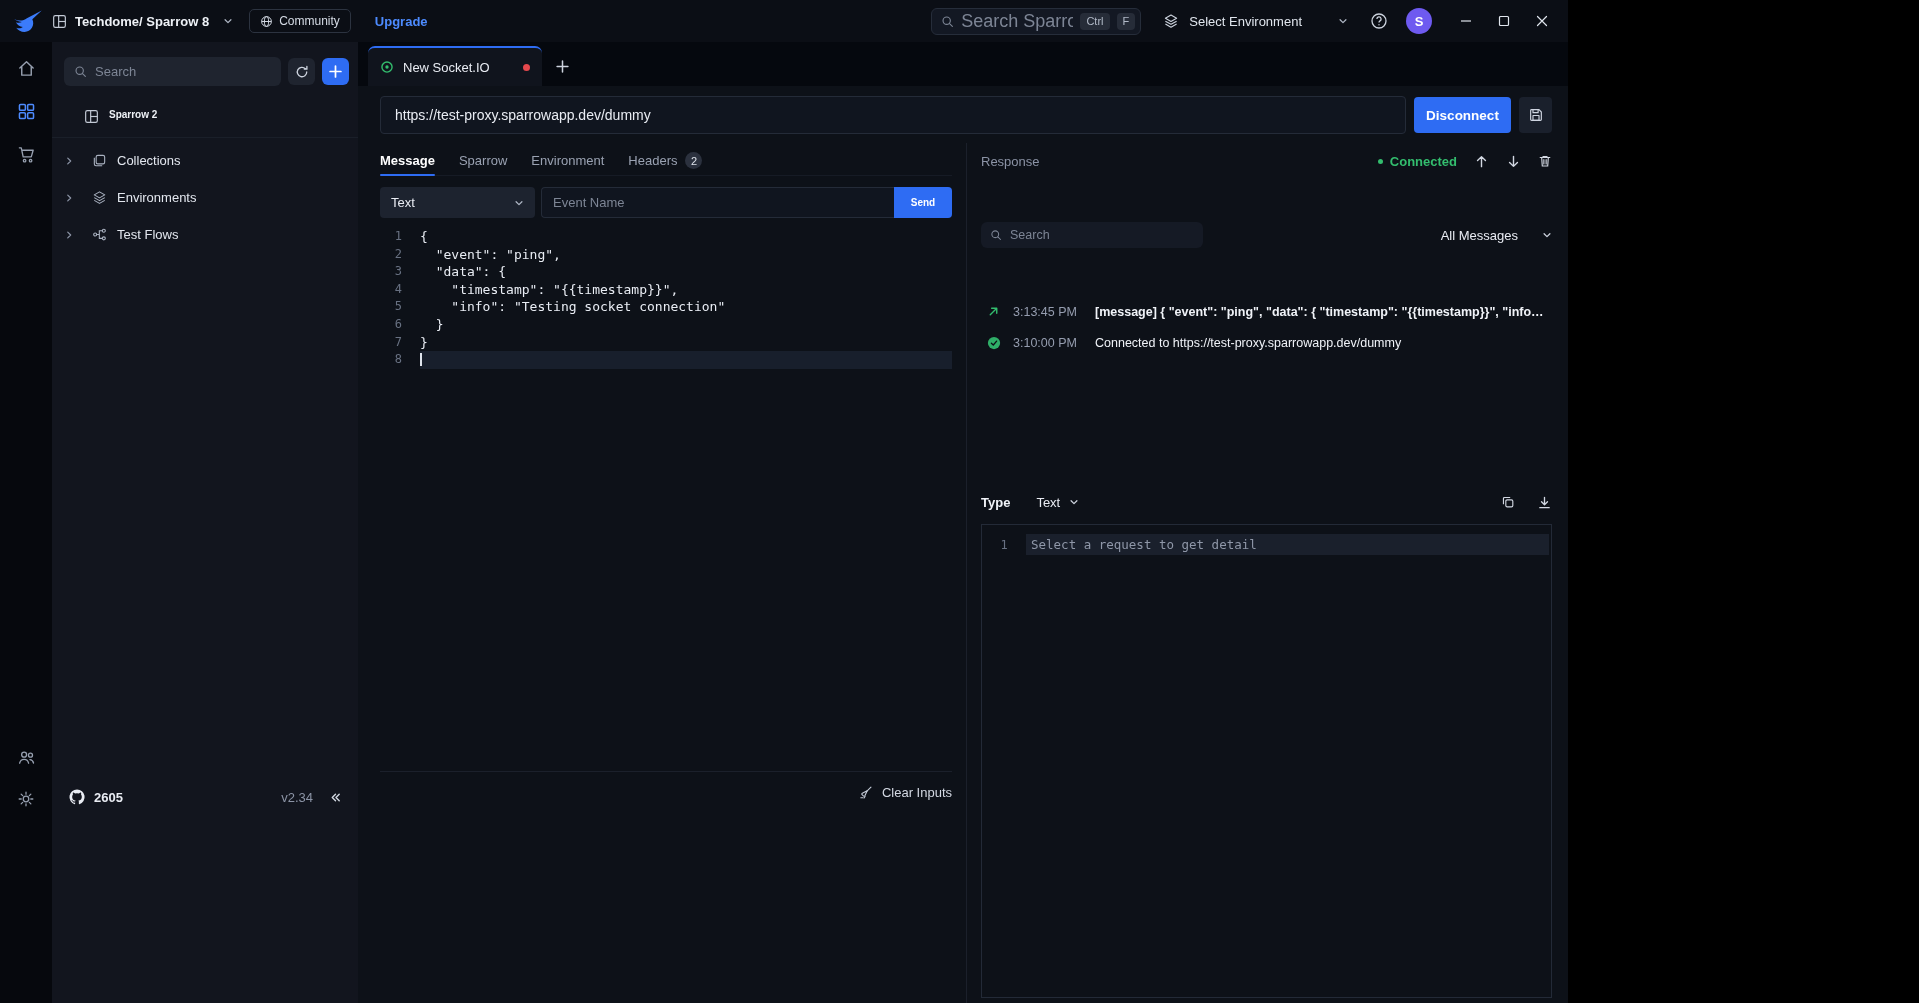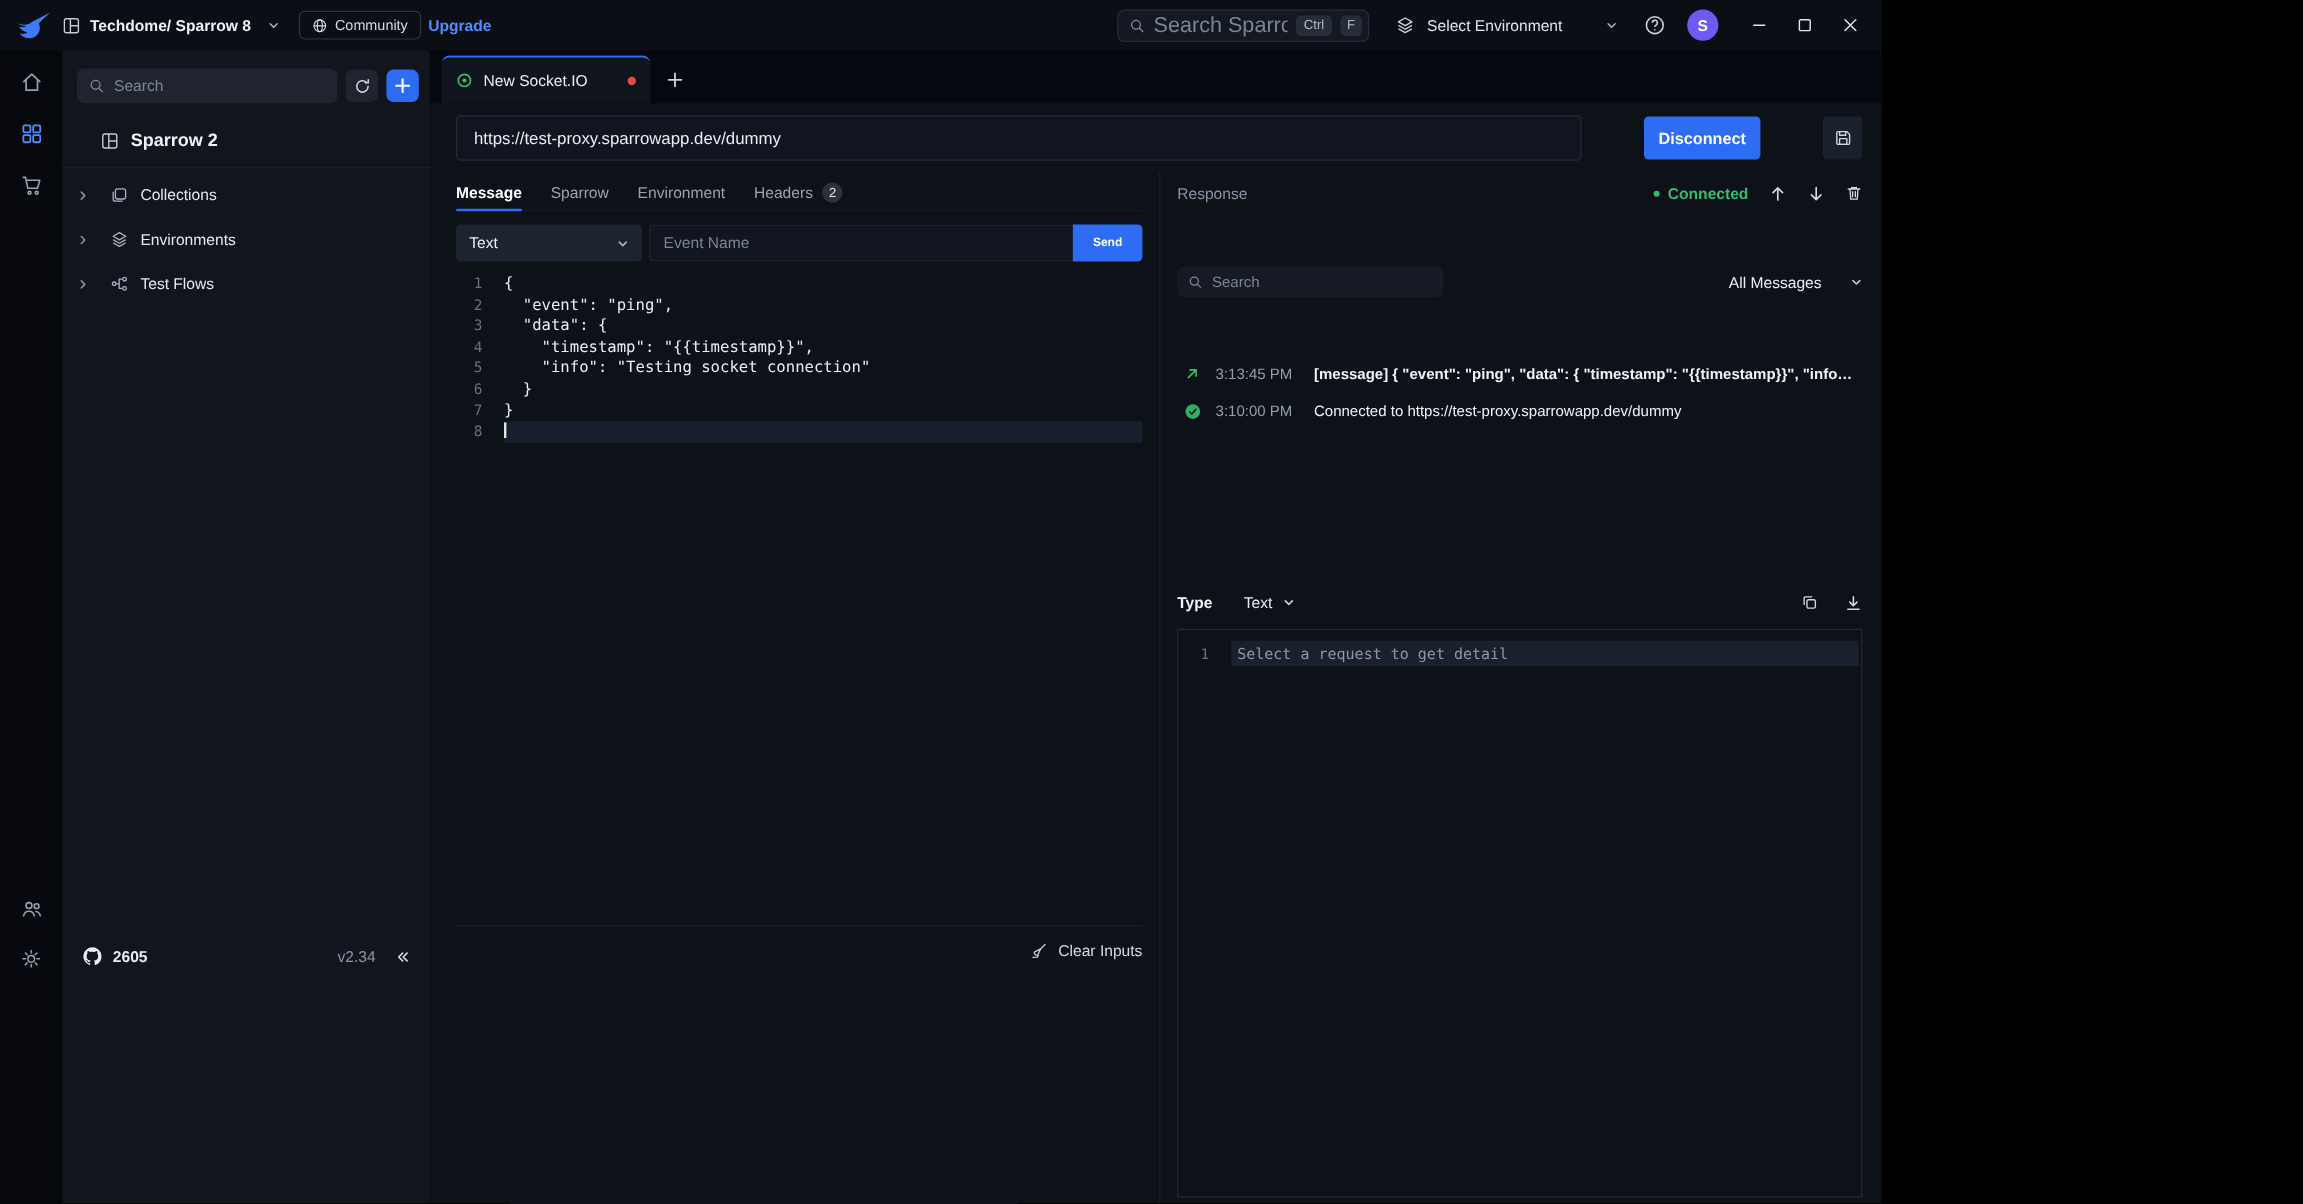--- a/index.html
+++ b/index.html
@@ -7,21 +7,21 @@
   svg{display:block;}
   input{font-family:"Liberation Sans",sans-serif;}
   .app{position:relative;width:1568px;height:1003px;background:#0d1118;overflow:hidden;}
 
   
   .topbar{height:42px;background:#0b0e15;display:flex;align-items:center;padding:0 12px 0 10px;}
   .logo{width:36px;display:flex;align-items:center;justify-content:center;flex:none;}
   .ws-switcher{display:flex;align-items:center;gap:8px;padding:4px 6px;font-size:13px;font-weight:700;color:#eef1f6;}
   .ws-switcher .chev{margin-left:6px;color:#aeb6c4;}
   .pill{display:flex;align-items:center;gap:6px;border:1px solid #2c3340;border-radius:5px;padding:4px 10px;font-size:12px;color:#d5dbe5;margin-left:10px;}
-  .upgrade{color:#4d8bff;font-size:13px;font-weight:600;margin-left:6px;}
+  .upgrade{color:#4d8bff;font-size:13px;font-weight:600;margin-left:24px;}
   .tb-spacer{flex:1;}
   .tb-search{width:210px;height:27px;background:#131823;border:1px solid #262d3a;border-radius:6px;display:flex;align-items:center;gap:7px;padding:0 5px 0 9px;color:#7d8595;}
   .tb-search input{flex:1;min-width:0;background:none;border:none;outline:none;color:#e8ebf2;font-size:18px;}
   .tb-search input::placeholder{color:#7d8595;}
   .kbd{background:#262c38;border-radius:4px;color:#b2bac8;font-size:11px;padding:3px 6px;line-height:1;flex:none;}
   .env-select{display:flex;align-items:center;gap:10px;margin-left:16px;font-size:13px;color:#e0e5ed;padding:4px 6px;}
   .env-select .chev{margin-left:26px;color:#aeb6c4;}
   .help-btn{margin-left:16px;color:#cdd3de;display:flex;}
   .avatar{width:26px;height:26px;border-radius:50%;background:#6e5af0;color:#fff;font-size:13px;font-weight:700;display:flex;align-items:center;justify-content:center;margin-left:18px;flex:none;}
   .winbtns{display:flex;align-items:center;gap:10px;margin-left:20px;}
@@ -35,21 +35,21 @@
   .rail-icon.active{color:#4d8bff;}
   .rail-bottom{position:absolute;top:706px;left:0;width:52px;display:flex;flex-direction:column;align-items:center;gap:23px;}
 
   .sidebar{width:306px;background:#12151e;display:flex;flex-direction:column;position:relative;flex:none;}
   .sb-top{display:flex;align-items:center;gap:7px;padding:15px 12px 10px;}
   .sb-search{flex:1;height:29px;background:#1f242f;border-radius:6px;display:flex;align-items:center;gap:8px;padding:0 10px;color:#7d8595;}
   .sb-search input{flex:1;min-width:0;background:none;border:none;outline:none;color:#e8ebf2;font-size:13px;}
   .sb-search input::placeholder{color:#7d8595;}
   .sb-btn{width:27px;height:27px;border-radius:6px;background:#1f242f;color:#cdd3de;display:flex;align-items:center;justify-content:center;flex:none;}
   .sb-btn.add{background:#2e6cf3;color:#fff;}
-  .sb-ws{display:flex;align-items:center;gap:10px;margin:0 0;padding:13px 32px 13px;font-size:15px;font-weight:700;color:#eef1f6;border-bottom:1px solid #1a1f29;}
+  .sb-ws{display:flex;gap:10px;margin:0 0;padding:13px 32px 13px;font-size:10px;font-weight:700;color:#eef1f6;border-bottom:1px solid #1a1f29;}
   .sb-ws .ws-icon{color:#c4cad6;}
   .sb-items{padding-top:4px;}
   .sb-item{display:flex;align-items:center;padding:11px 12px;font-size:13px;color:#e3e7ef;}
   .sb-item .chev{width:22px;color:#8b93a5;display:flex;}
   .sb-item .it-icon{color:#aab2c1;margin:0 10px 0 6px;display:flex;}
   .sb-footer{position:absolute;left:0;right:0;top:746px;display:flex;align-items:center;padding:0 16px;}
   .gh{display:flex;align-items:center;gap:8px;color:#e9ecf3;font-size:13px;font-weight:600;}
   .gh-icon{color:#e9ecf3;}
   .sb-footer .spacer{flex:1;}
   .version{color:#8b93a5;font-size:13px;}
@@ -57,21 +57,21 @@
 
   
   .main{flex:1;display:flex;flex-direction:column;background:#0d1118;min-width:0;}
   .tabstrip{height:44px;background:#05080e;display:flex;align-items:flex-end;padding-left:10px;flex:none;}
   .tab{height:40px;width:174px;background:#10141d;border-top:2px solid #2e6cf3;border-radius:7px 7px 0 0;display:flex;align-items:center;gap:9px;padding:0 12px;}
   .tab-icon{flex:none;display:flex;}
   .tab-title{font-size:13px;color:#e9ecf3;flex:1;white-space:nowrap;overflow:hidden;}
   .tab-dot{width:7px;height:7px;border-radius:50%;background:#e5484d;flex:none;}
   .newtab{width:40px;height:40px;display:flex;align-items:center;justify-content:center;color:#cdd3de;}
 
-  .urlrow{display:flex;align-items:center;padding:10px 16px 9px 22px;flex:none;gap:44px;}
+  .urlrow{display:flex;align-items:center;padding:10px 16px 9px 22px;flex:none;}
   .url-input{flex:1;height:38px;background:#10151f;border:1px solid #242b38;border-radius:4px;padding:0 14px;font-size:14px;color:#e9ecf3;outline:none;}
   .disconnect{width:97px;height:36px;background:#2e6cf3;border:none;border-radius:4px;color:#fff;font-size:13.5px;font-weight:600;display:flex;align-items:center;justify-content:center;flex:none;margin-left:8px;}
   .save-btn{width:33px;height:36px;background:#1a202c;border-radius:4px;display:flex;align-items:center;justify-content:center;color:#cfd5e1;flex:none;margin-left:8px;}
 
   .split{flex:1;display:flex;min-height:0;}
   .req-pane{width:608px;flex:none;position:relative;padding:3px 14px 0 22px;display:flex;flex-direction:column;}
   .req-tabs{display:flex;align-items:center;gap:24px;height:30px;border-bottom:1px solid #161b25;flex:none;}
   .req-tab{font-size:13px;color:#9aa2b2;height:100%;display:flex;align-items:center;gap:8px;position:relative;}
   .req-tab.active{color:#fff;font-weight:700;}
   .req-tab.active::after{content:"";position:absolute;left:0;right:0;bottom:-1px;height:2px;background:#2e6cf3;border-radius:1px;}

